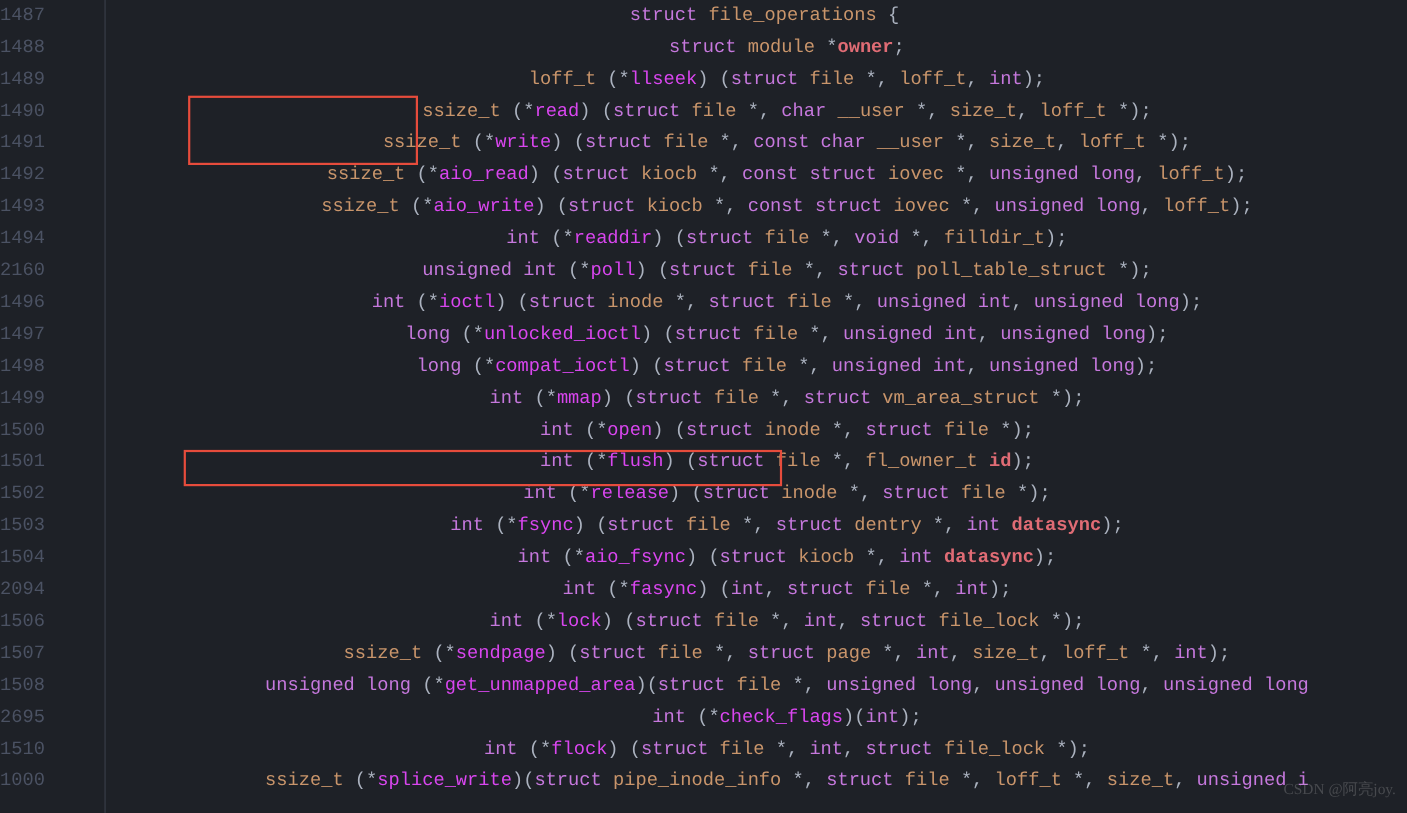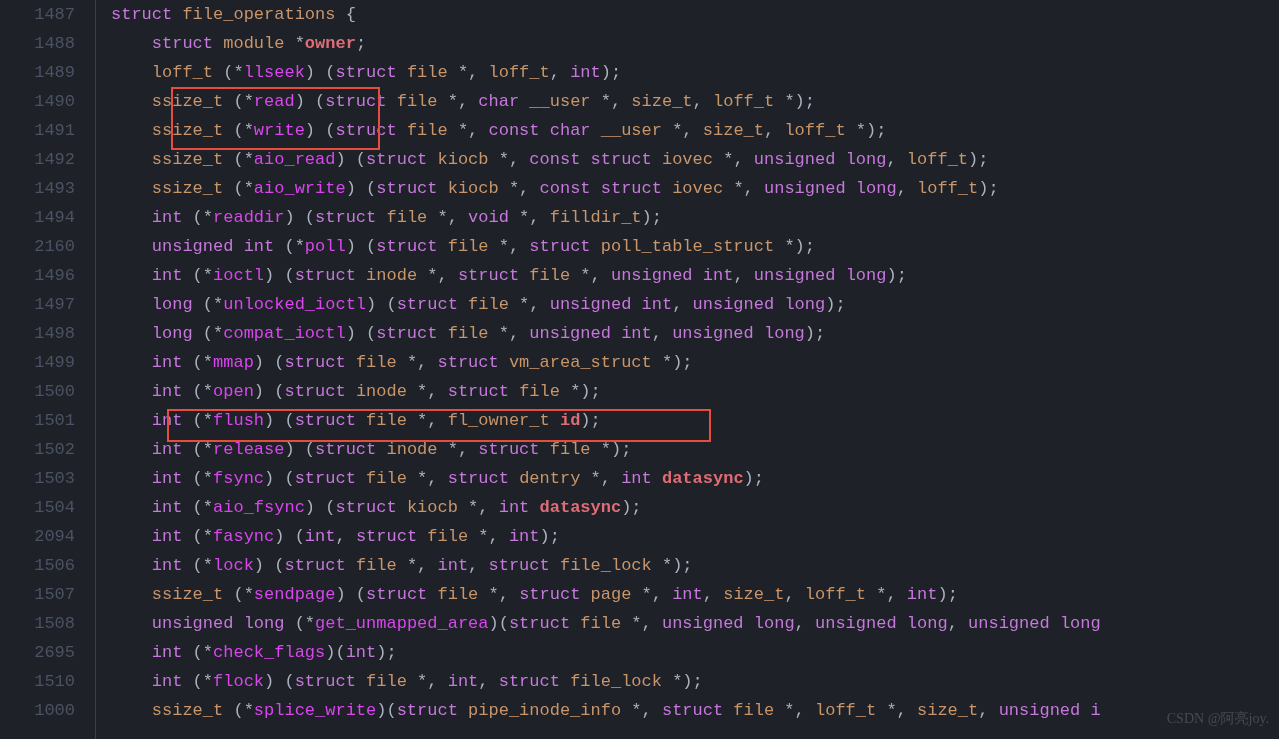--- a/index.html
+++ b/index.html
@@ -13,39 +13,38 @@
   width: 1279px;
   height: 739px;
   position: relative;
 }
 .editor {
   display: flex;
   height: 100%;
 }
 .gutter {
   width: 95px;
-  text-align: right;
   padding-right: 20px;
   color: #4b5263;
   user-select: none;
   flex-shrink: 0;
 }
 .gutter div { height: 29px; }
 .ruler {
   width: 1px;
   background: #3a3f4b;
   flex-shrink: 0;
   margin-right: 15px;
 }
 .code {
   flex: 1;
   white-space: pre;
   position: relative;
 }
-.line { height: 29px; }
+.line { height: 29px; text-align: center; }
 .k { color: #c678dd; }      
 .t { color: #c9956b; }      
 .fn { color: #d946ef; }     
 .p { color: #abb2bf; }      
 .id { color: #e06c75; font-weight: bold; }      
 .watermark {
   position: absolute;
   bottom: 6px;
   right: 10px;
   color: rgba(180,180,180,0.28);

